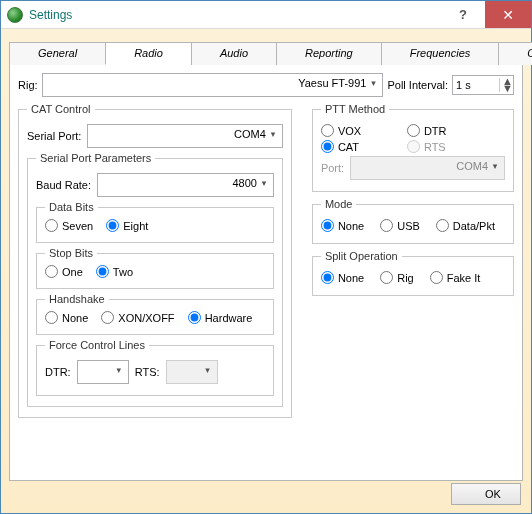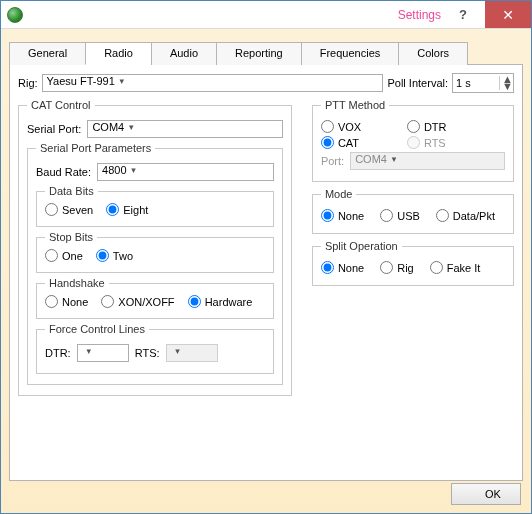--- a/index.html
+++ b/index.html
@@ -1,31 +1,31 @@
 <!DOCTYPE html>
 <html><head>
 <meta charset="utf-8">
 <style>
   * { box-sizing: border-box; font-family: "Segoe UI", Tahoma, sans-serif; font-size: 11px; }
   body { margin: 0; background: #fff; }
   .window { width: 532px; height: 514px; border: 1px solid #4b86b6; background: #fff; position: relative; box-shadow: 0 0 0 1px #0078d7 inset; }
   .titlebar { height: 28px; background: #fff; border-bottom: 1px solid #dcdcdc; display: flex; align-items: center; }
   .titlebar .icon { width: 16px; height: 16px; margin: 0 6px; border-radius: 50%; background: radial-gradient(circle at 35% 35%, #8fd08f, #2a8a2a 60%, #15651e); border: 1px solid #3a7a3a; }
-  .titlebar .title { flex: 1; text-align: right; color: #ec4899; font-size: 12px; }
+  .titlebar .title { flex: 1; text-align: left; color: #0f766e; font-size: 12px; }
   .titlebar .btns { display: flex; height: 100%; }
   .titlebar .btn { width: 44px; display: flex; align-items: center; justify-content: center; color: #555; }
   .titlebar .btn.close { background: #c75050; color: #fff; width: 46px; font-size: 14px; }
   .titlebar .btn.help { font-size: 13px; font-weight: bold; }
   .content { position: absolute; top: 28px; bottom: 0; left: 0; right: 0; background: linear-gradient(#fdf2d8, #fdecc8); padding: 8px 8px 6px 8px; }
   .tabs { display: flex; border-bottom: 1px solid #b5b5b5; margin-top: 4px; }
-  .tab { padding: 4px 18px 5px; border: 1px solid #b5b5b5; border-bottom: none; background: #f7f7f7; margin-right: -1px; position: relative; top: 1px; cursor: default; }
+  .tab { padding: 4px 28px 5px; border: 1px solid #b5b5b5; border-bottom: none; background: #f7f7f7; margin-right: -1px; position: relative; top: 1px; cursor: default; font-style: italic; }
   .tab.active { background: #fff; border-bottom: 1px solid #fff; }
   .panel { background: #fff; border: 1px solid #b5b5b5; border-top: none; padding: 8px; height: 416px; position: relative; }
   .toprow { display: flex; align-items: center; gap: 4px; margin-bottom: 6px; }
-  .combo { display: flex; align-items: center; justify-content: flex-start; border: 1px solid #abadb3; background: #fff; height: 18px; padding: 0 2px 4px 4px; }
+  .combo { display: flex; align-items: center; justify-content: flex-end; border: 1px solid #abadb3; background: #fff; height: 24px; padding: 0 2px 4px 4px; }
   .combo .arrow, .spin .arrows { width: 14px; text-align: center; color: #555; font-size: 9px; }
   .combo.disabled { background: #f0f0f0; color: #888; border-color: #cfcfcf; }
   .spin { display: flex; align-items: center; border: 1px solid #abadb3; height: 20px; background:#fff;gap:20px; }
   .spin .val { width: 26px; padding: 0 3px; }
   .spin .arrows { display: flex; flex-direction: column; font-size: 7px; line-height: 7px; border-left:1px solid #ccc; padding:0 2px;}
   .cols { display: flex; gap: 20px; }
   .col-left { width: 282px; }
   .col-right { flex: 1; }
   fieldset { border: 1px solid #c9c9c9; margin: 0 0 6px 0; padding: 6px 8px 8px 8px; }
   fieldset.inner { margin: 4px 0 2px; }

